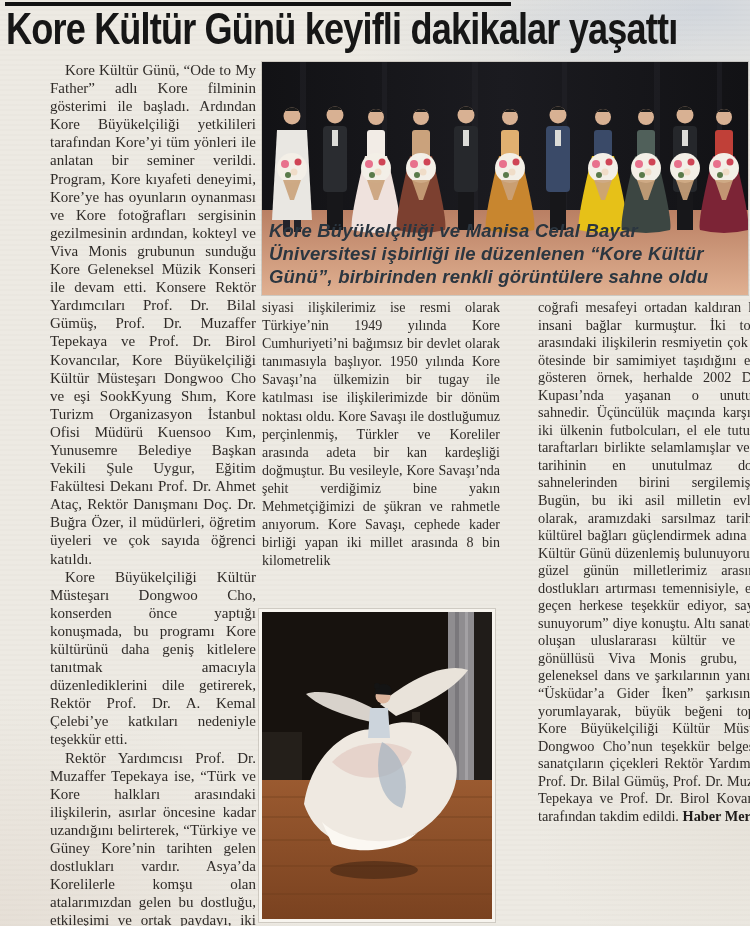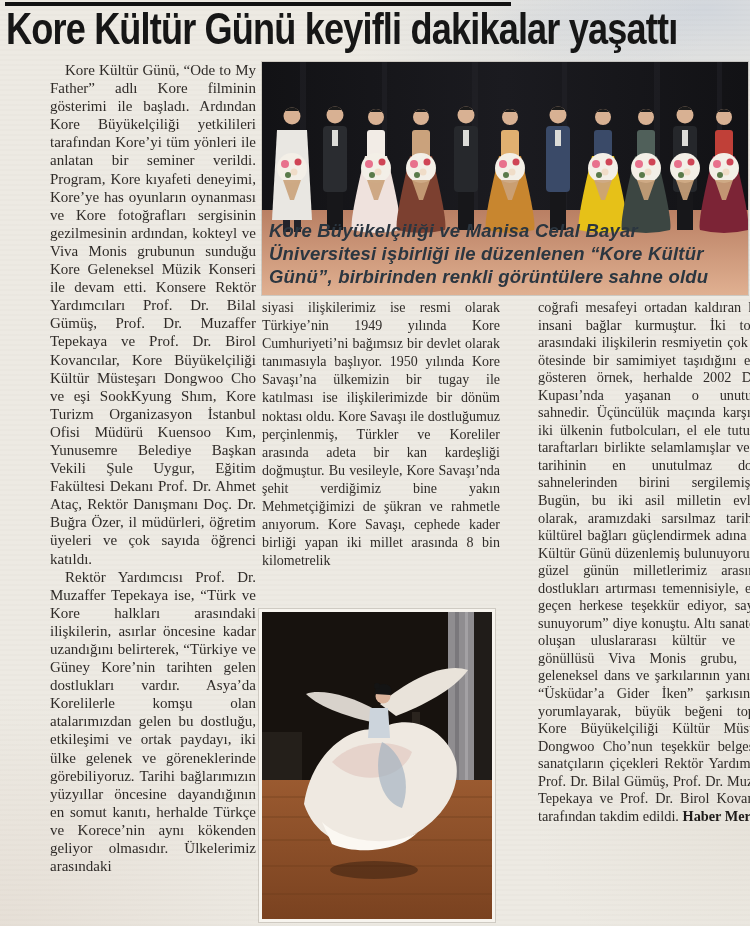--- a/index.html
+++ b/index.html
@@ -49,20 +49,21 @@
 <body>
 
 <div class="page">
 
   <div class="top-rule"></div>
 
   <h1 class="headline">Kore Kültür Günü keyifli dakikalar yaşattı</h1>
 
   <div class="col col1">
     <p class="indent">Kore Kültür Günü, “Ode to My Father” adlı Kore filminin gösterimi ile başladı. Ardından Kore Büyükelçiliği yetkilileri tarafından Kore’yi tüm yönleri ile anlatan bir seminer verildi. Program, Kore kıyafeti deneyimi, Kore’ye has oyunların oynanması ve Kore fotoğrafları sergisinin gezilmesinin ardından, kokteyl ve Viva Monis grubunun sunduğu Kore Geleneksel Müzik Konseri ile devam etti. Konsere Rektör Yardımcıları Prof. Dr. Bilal Gümüş, Prof. Dr. Muzaffer Tepekaya ve Prof. Dr. Birol Kovancılar, Kore Büyükelçiliği Kültür Müsteşarı Dongwoo Cho ve eşi SookKyung Shım, Kore Turizm Organizasyon İstanbul Ofisi Müdürü Kuensoo Kım, Yunusemre Belediye Başkan Vekili Şule Uygur, Eğitim Fakültesi Dekanı Prof. Dr. Ahmet Ataç, Rektör Danışmanı Doç. Dr. Buğra Özer, il müdürleri, öğretim üyeleri ve çok sayıda öğrenci katıldı.</p>
+    <p class="indent">Kore Büyükelçiliği Kültür Müsteşarı Dongwoo Cho, konserden önce yaptığı konuşmada, bu programı Kore kültürünü daha geniş kitlelere tanıtmak amacıyla düzenlediklerini dile getirerek, Rektör Prof. Dr. A. Kemal Çelebi’ye katkıları nedeniyle teşekkür etti.</p>
     <p class="indent">Rektör Yardımcısı Prof. Dr. Muzaffer Tepekaya ise, “Türk ve Kore halkları arasındaki ilişkilerin, asırlar öncesine kadar uzandığını belirterek, “Türkiye ve Güney Kore’nin tarihten gelen dostlukları vardır. Asya’da Korelilerle komşu olan atalarımızdan gelen bu dostluğu, etkileşimi ve ortak paydayı, iki ülke gelenek ve göreneklerinde görebiliyoruz. Tarihi bağlarımızın yüzyıllar öncesine dayandığının en somut kanıtı, herhalde Türkçe ve Korece’nin aynı kökenden geliyor olmasıdır. Ülkelerimiz arasındaki</p>
   </div>
 
   <div class="photo stage-photo">
     <svg width="486" height="233" viewBox="0 0 486 233">
       <defs>
         <linearGradient id="floorGrad" x1="0" y1="0" x2="0" y2="1">
           <stop offset="0" stop-color="#b97f63"></stop>
           <stop offset="1" stop-color="#e0b091"></stop>
         </linearGradient>

